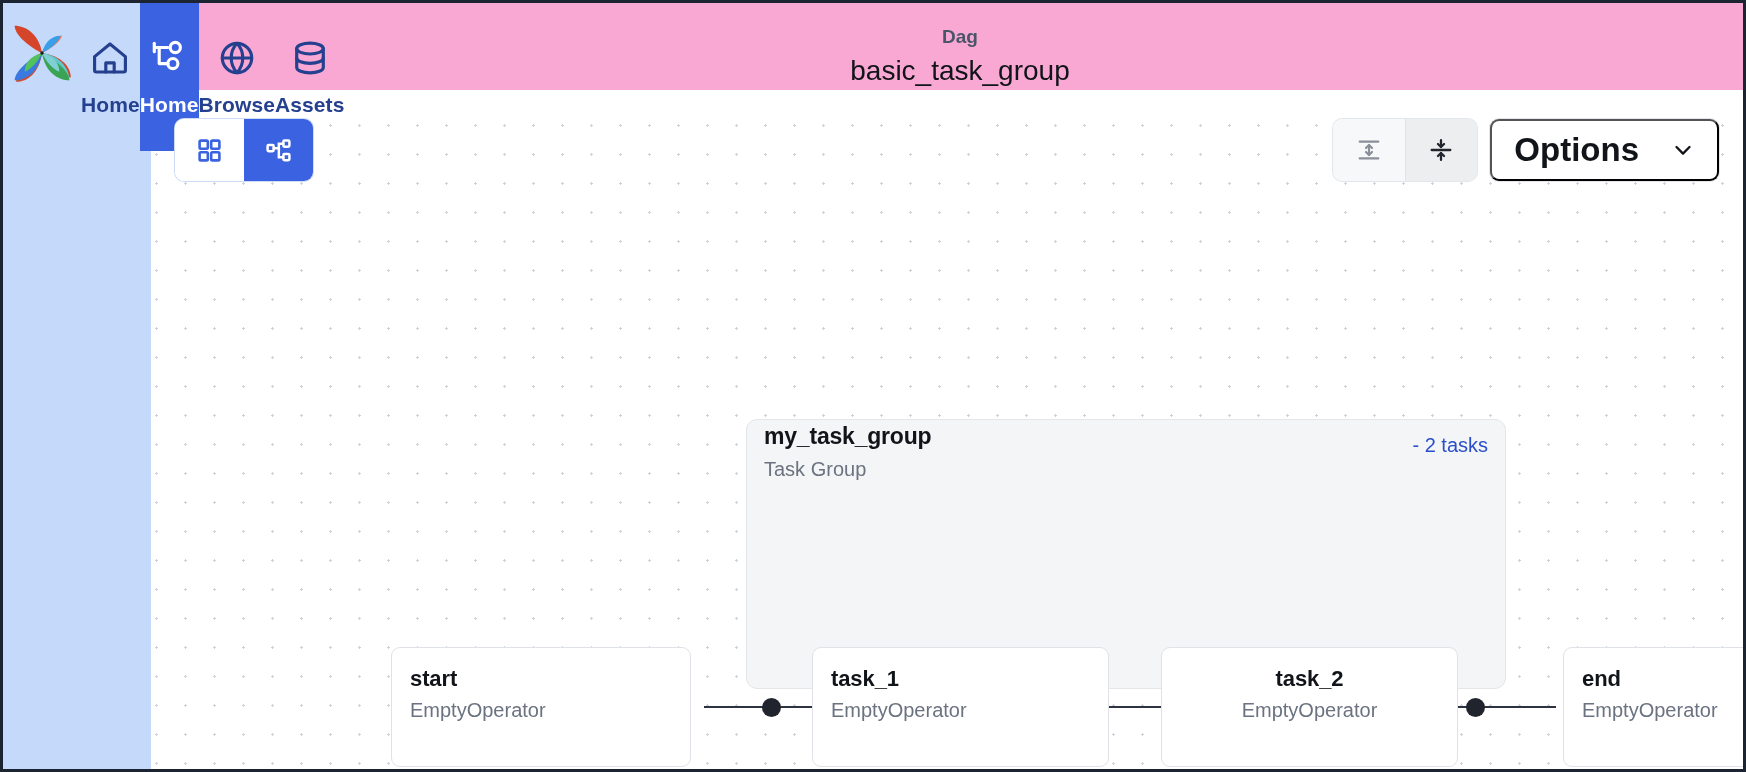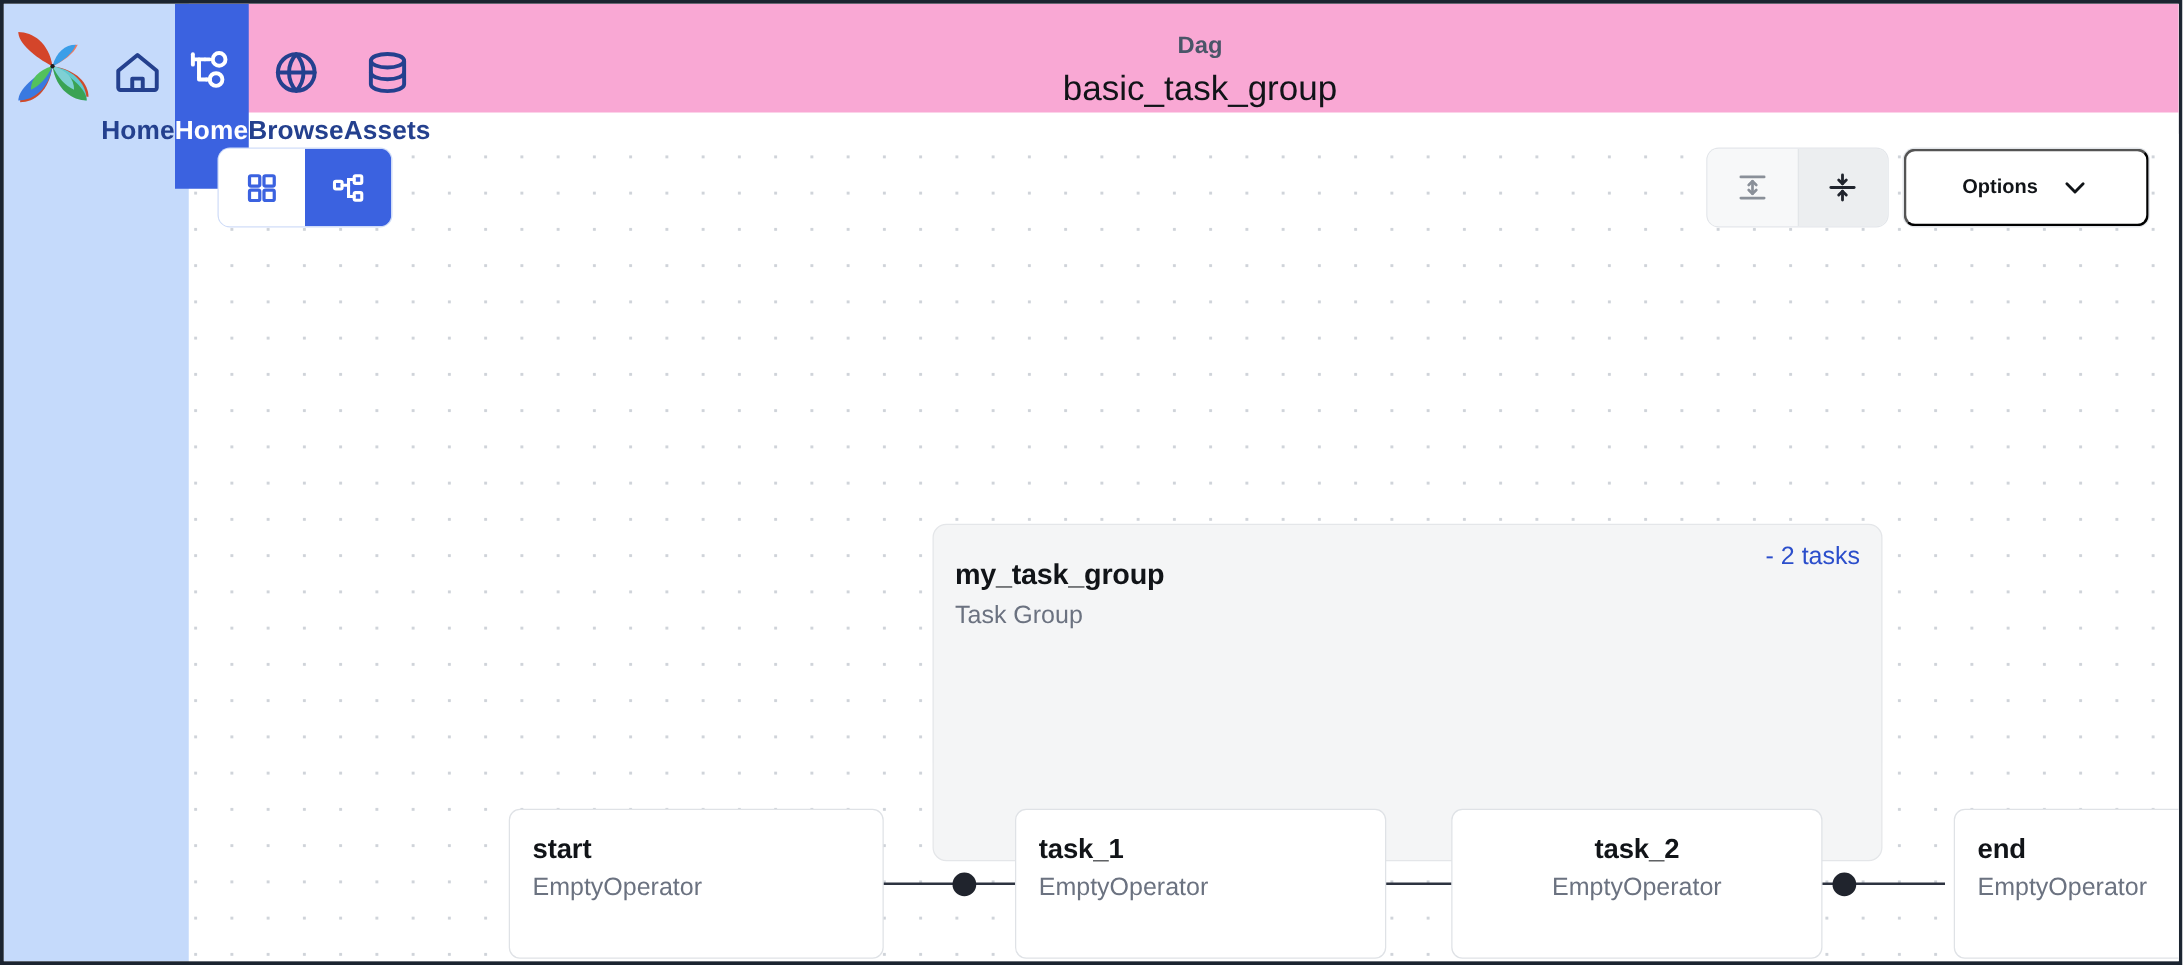--- a/index.html
+++ b/index.html
@@ -107,25 +107,25 @@
     display:flex; align-items:center; justify-content:center;
     background:#f7f8f9; cursor:pointer; border:none;
   }
   .icon-btn.pressed { background:#eceef0; box-shadow:inset 1px 0 0 #e0e3e7; }
   .icon-btn svg { width:26px; height:26px; display:block; }
 
   .options-btn {
     height:62px;
     min-width:196px;
     padding:15px 22px;
-    display:flex; align-items:center; justify-content:center; gap:18px;
+    display:flex; align-items:center; justify-content:center; gap:32px;
     background:#ffffff;
     border-radius:9px;
     box-shadow:0 0 0 1px #e3e6ea;
-    font-size:16px; font-weight:700; color:#111418;
+    font-size:33px; font-weight:700; color:#111418;
     cursor:pointer;
     white-space:nowrap;
   }
   .options-btn svg { width:24px; height:24px; flex:0 0 24px; }
 
   
   .graph { position:absolute; inset:0; }
 
   .node {
     position:absolute;
@@ -138,21 +138,21 @@
   .node-title { font-size:22px; font-weight:700; color:#111418; line-height:1.35; letter-spacing:-.1px; }
   .node-sub   { font-size:20px; font-weight:400; color:#6b7280; line-height:1.45; margin-top:2px; }
 
   .group-box {
     position:absolute;
     background:#f4f5f6;
     border:1px solid #e4e6e9;
     border-radius:11px;
     z-index:1;
   }
-  .group-head { position:absolute; left:17px; top:24px; }
+  .group-head { position:absolute; left:17px; top:1px; }
   .group-title { font-size:23px; font-weight:700; color:#111418; line-height:1.35; letter-spacing:-.2px; }
   .group-sub   { font-size:20px; font-weight:400; color:#6b7280; line-height:1.45; margin-top:3px; }
   .group-count {
     position:absolute; right:17px; top:14px;
     font-size:20px; color:#2b4ecb; font-weight:400; cursor:pointer;
     white-space:nowrap;
   }
 
   .edge {
     position:absolute;
@@ -301,21 +301,21 @@
           <div class="group-count">- 2 tasks</div>
         </div>
 
         <div class="edge" style="left:553px; top:599px; width:110px;"></div>
         <div class="edge" style="left:955px; top:599px; width:58px;"></div>
         <div class="edge" style="left:1295px; top:599px; width:110px;"></div>
 
         <div class="edge-dot" style="left:611px; top:591px;"></div>
         <div class="edge-dot" style="left:1315px; top:591px;"></div>
 
-        <div class="node" style="left:256px; top:540px; width:300px; height:120px;">
+        <div class="node" style="left:240px; top:540px; width:300px; height:120px;">
           <div class="node-title">start</div>
           <div class="node-sub">EmptyOperator</div>
         </div>
 
         <div class="node" style="left:661px; top:540px; width:297px; height:120px;">
           <div class="node-title">task_1</div>
           <div class="node-sub">EmptyOperator</div>
         </div>
 
         <div class="node" style="left:1010px; top:540px; width:297px; height:120px;text-align:center;">

